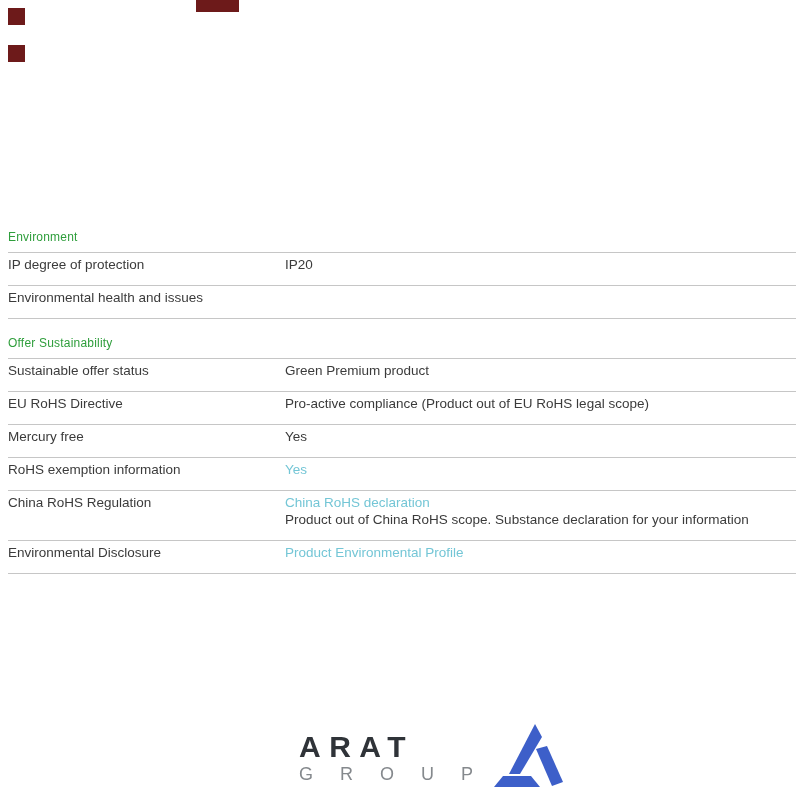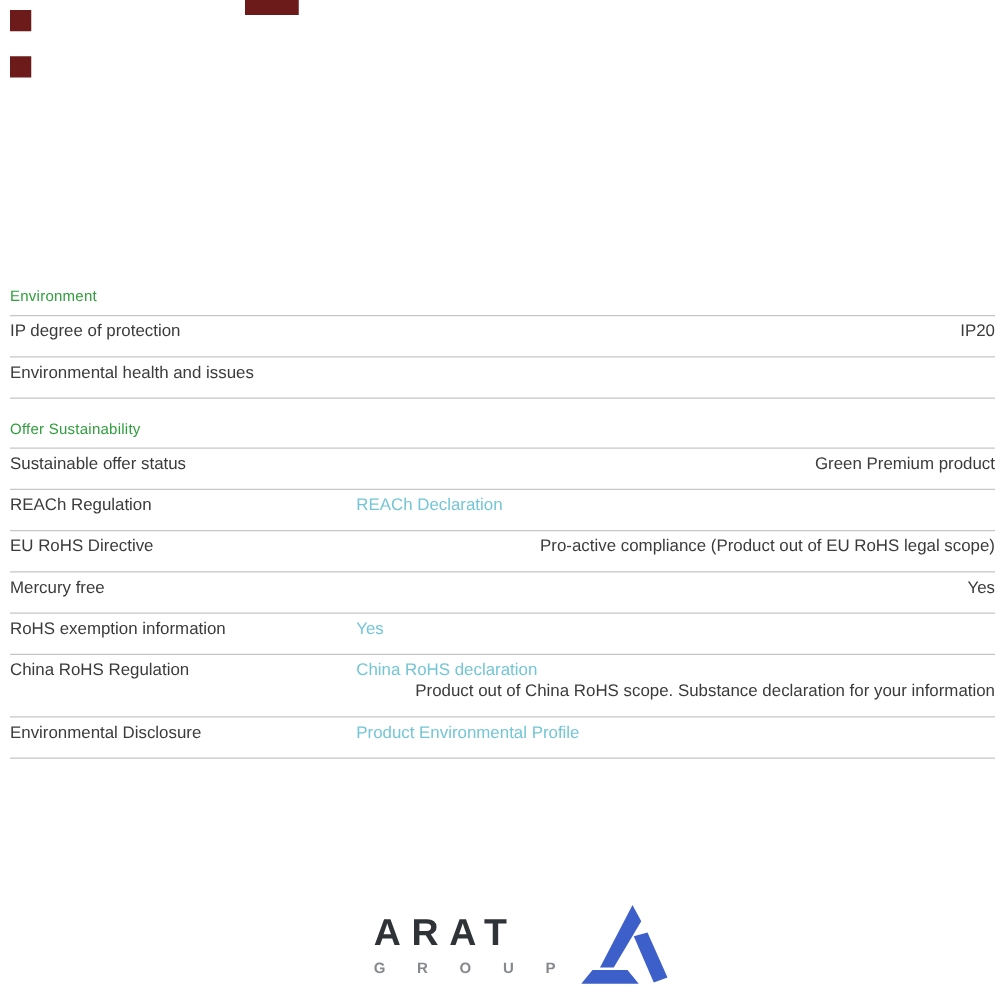--- a/index.html
+++ b/index.html
@@ -45,44 +45,44 @@
   }
   .lbl{
     flex:0 0 277px;
     width:277px;
     font-size:13.5px;
     line-height:17px;
     color:var(--body-text);
   }
   .val{flex:1;min-width:0;}
   .val span{display:block;font-size:13.5px;line-height:17px;}
-  .val .t{color:var(--body-text);text-align:right;}
+  .val .t{color:var(--body-text);}
   .val .link{color:var(--link-cyan);cursor:pointer;}
 
   .logo{
     position:absolute;
     left:299px;
     top:713px;
     display:flex;
     align-items:flex-start;
     gap:7px;
   }
   .logo-text{padding-top:19px;}
   .logo-name{
     font-size:30px;
     line-height:30px;
     font-weight:600;
     letter-spacing:8.5px;
     color:var(--logo-dark);
     white-space:nowrap;
   }
   .logo-sub{
-    font-size:12px;
+    font-size:18px;
     line-height:16px;
-    font-weight:700;
+    font-weight:400;
     letter-spacing:11px;
     color:var(--logo-gray);
     margin-top:4px;
     white-space:nowrap;
   }
   .logo-triangle{display:block;}
   .logo-triangle polygon{fill:var(--logo-blue);}
 </style>
 </head>
 <body>
@@ -106,26 +106,20 @@
   </div>
 </section>
 
 <section class="sec sec-offer">
   <h2>Offer Sustainability</h2>
   <div class="rows">
     <div class="row">
       <div class="lbl">Sustainable offer status</div>
       <div class="val">
         <span class="t">Green Premium product</span>
-      </div>
-    </div>
-    <div class="row">
-      <div class="lbl">REACh Regulation</div>
-      <div class="val">
-        <span class="link">REACh Declaration</span>
       </div>
     </div>
     <div class="row">
       <div class="lbl">EU RoHS Directive</div>
       <div class="val">
         <span class="t">Pro-active compliance (Product out of EU RoHS legal scope)</span>
       </div>
     </div>
     <div class="row">
       <div class="lbl">Mercury free</div>

